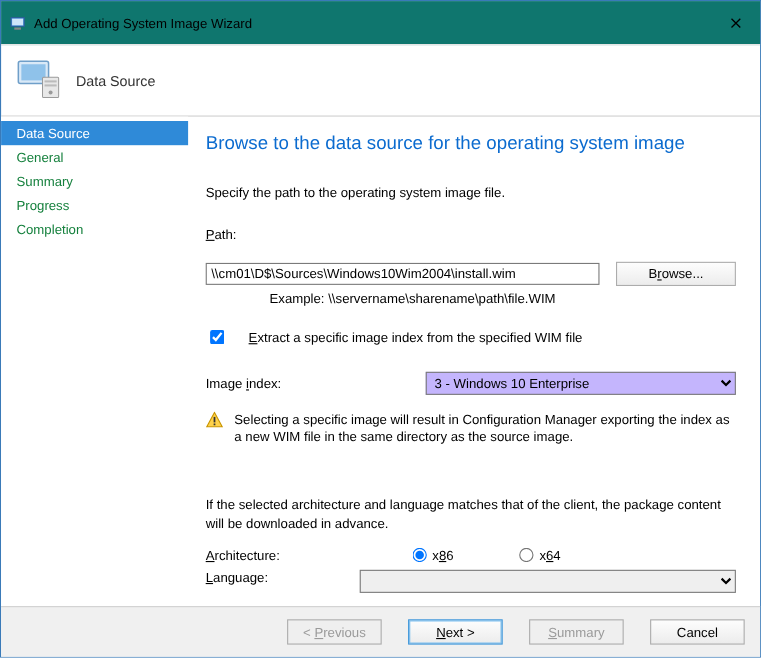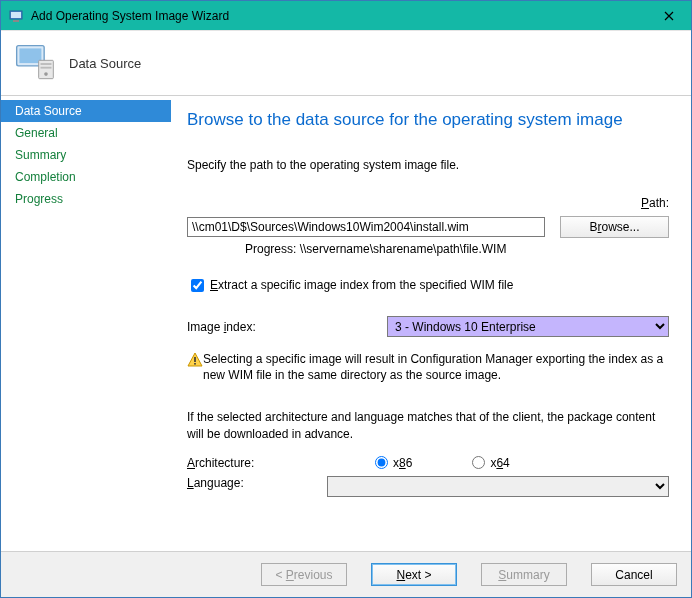--- a/index.html
+++ b/index.html
@@ -12,25 +12,25 @@
   }
   .window {
     width: 692px;
     height: 598px;
     border: 1px solid #3a7ab8;
     background: #fff;
     display: flex;
     flex-direction: column;
   }
   .titlebar {
-    height: 30px;
+    height: 40px;
     display: flex;
     align-items: center;
     padding: 0 0 0 8px;
-    background: #14b8a6;
+    background: #0f766e;
     border-bottom: 1px solid #e5e5e5;
   }
   .titlebar .title-icon {
     width: 16px; height: 16px; margin-right: 6px;
   }
   .titlebar .title-text {
     flex: 1;
     font-size: 12px;
   }
   .titlebar .close-btn {
@@ -79,21 +79,21 @@
   }
   .main h1 {
     color: #0b6bcf;
     font-weight: 400;
     font-size: 17px;
     margin: 2px 0 28px 0;
   }
   .instr {
     margin-bottom: 24px;
   }
-  .path-label { margin-bottom: 6px; text-align: right; }
+  .path-label { margin-bottom: 18px; }
   .path-row {
     display: flex;
     align-items: center;
     gap: 15px;
     margin-bottom: 4px;
   }
   .path-input {
     flex: 1;
     height: 20px;
     border: 1px solid #7a7a7a;
@@ -109,22 +109,21 @@
     border: 1px solid #acacac;
     font-family: inherit;
     font-size: 12px;
   }
   .example {
     margin-left: 58px;
     margin-bottom: 22px;
   }
   .checkbox-row {
     display: flex;
-    align-items: center;
-    gap: 6px;
+    gap: 22px;
     margin-bottom: 24px;
     padding-left: 4px;
   }
   .checkbox-row input[type=checkbox] {
     width: 13px; height: 13px; margin:0;
   }
   .index-row {
     display: flex;
     align-items: center;
     gap: 10px;
@@ -138,21 +137,22 @@
     flex: 1;
     height: 21px;
     border: 1px solid #7a7a7a;
     font-family: inherit;
     font-size: 12px;
     background: #c4b5fd;
     padding-left: 3px;
   }
   .warn-row {
     display: flex;
-    margin-bottom: 26px;
+    gap: 10px;
+    margin-bottom: 46px;
     justify-content: space-between;
   }
   .warn-icon { width:16px; height:16px; flex-shrink:0; margin-top:1px;}
   .warn-text { font-size:12px; line-height:1.35; }
   .advance-text {
     font-size: 12px;
     line-height: 1.35;
     margin-bottom: 14px;
   }
   .form-row {
@@ -241,35 +241,35 @@
     </span>
     <span class="page-title">Data Source</span>
   </div>
 
   <div class="body">
 
     <div class="sidebar">
       <div class="nav-item active"><span>Data Source</span></div>
       <div class="nav-item"><span>General</span></div>
       <div class="nav-item"><span>Summary</span></div>
+      <div class="nav-item"><span>Progress</span></div>
       <div class="nav-item"><span>Completion</span></div>
-      <div class="nav-item"><span>Progress</span></div>
     </div>
 
     <div class="main">
       <h1>Browse to the data source for the operating system image</h1>
 
       <div class="instr">Specify the path to the operating system image file.</div>
 
       <div class="path-label"><span class="ul">P</span>ath:</div>
       <div class="path-row">
         <input class="path-input" type="text" value="\\cm01\D$\Sources\Windows10Wim2004\install.wim" style="">
         <button class="browse-btn">B<span class="ul">r</span>owse...</button>
       </div>
-      <div class="example">Progress: \\servername\sharename\path\file.WIM</div>
+      <div class="example">Example: \\servername\sharename\path\file.WIM</div>
 
       <label class="checkbox-row">
         <input type="checkbox" checked="" style="">
         <span><span class="ul">E</span>xtract a specific image index from the specified WIM file</span>
       </label>
 
       <div class="index-row">
         <span class="idx-label">Image <span class="ul">i</span>ndex:</span>
         <select>
           <option>3 - Windows 10 Enterprise</option>

